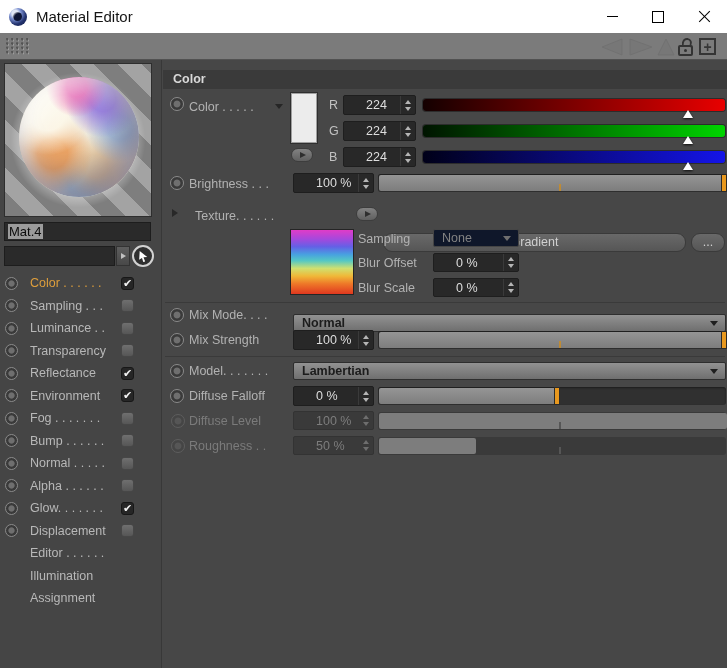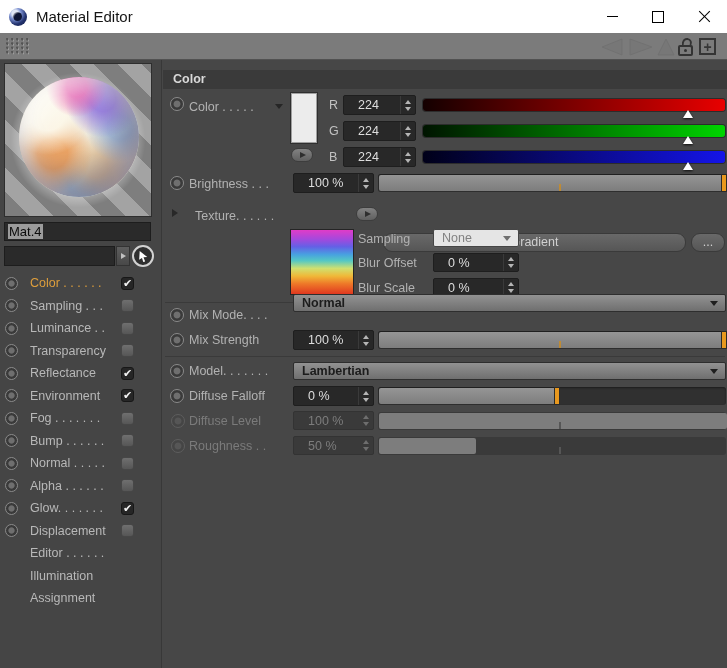--- a/index.html
+++ b/index.html
@@ -79,21 +79,21 @@
   .panel { position:absolute; left:163px; top:60px; width:564px; height:608px; background:#474747; }
   .sect-header { position:absolute; left:0; top:10px; width:564px; height:19px; background:#3a3a3a;
     font-size:12.5px; font-weight:bold; color:#d9d9d9; line-height:19px; padding-left:10px; }
   .rowlabel { position:absolute; font-size:12.5px; color:#b2b2b2; line-height:20px; white-space:nowrap; }
   .rowlabel.dim { color:#7b7b7b; }
   .radio { position:absolute; width:14px; height:14px; border-radius:50%; border:1px solid #8a8a8a;
     background: radial-gradient(circle, #6f6f6f 0 34%, #3a3a3a 46%); }
   .radio.dim { border-color:#5e5e5e; background: radial-gradient(circle, #565656 0 34%, #454545 46%); }
 
   .spinner { position:absolute; height:20px; background:#282828; border:1px solid #1e1e1e; border-radius:2px; display:flex; }
-  .spinner .val { flex:1; font-size:12.5px; color:#dedede; line-height:18px; padding-left:14px; white-space:nowrap; overflow:hidden; }
+  .spinner .val { flex:1; font-size:12.5px; color:#dedede; line-height:18px; padding-left:22px; white-space:nowrap; overflow:hidden; }
   .spinner.dim { background:#3a3a3a; border-color:#333; }
   .spinner.dim .val { color:#7d7d7d; }
   .sp-arrows { width:15px; border-left:1px solid #3a3a3a; display:flex; flex-direction:column; align-items:center; justify-content:center; gap:3px; }
   .sp-up   { border-bottom:4px solid #b5b5b5; border-left:3.5px solid transparent; border-right:3.5px solid transparent; }
   .sp-down { border-top:4px solid #b5b5b5; border-left:3.5px solid transparent; border-right:3.5px solid transparent; }
   .spinner.dim .sp-up { border-bottom-color:#6e6e6e; } .spinner.dim .sp-down { border-top-color:#6e6e6e; }
 
   .slider { position:absolute; height:18px; background:#303030; border-radius:3px; box-shadow: inset 0 1px 2px rgba(0,0,0,.45); }
   .slider .fill { position:absolute; left:1px; top:1px; bottom:1px; background:linear-gradient(180deg,#959595,#7d7d7d); border-radius:2px; }
   .slider .handle { position:absolute; top:1px; bottom:1px; width:4px; background:#e8981e; transform:translateX(-100%); box-shadow:0 0 0 1px #2a2a2a; }
@@ -122,21 +122,21 @@
 
   .pill { position:absolute; height:19px; border-radius:9px; background:linear-gradient(180deg,#696969,#565656); border:1px solid #3a3a3a;
     font-size:12.5px; color:#d0d0d0; text-align:center; line-height:17px;margin-top:28px; }
 
   .thumb { position:absolute; left:127px; top:169px; width:64px; height:66px; border:1px solid #252525;
     background: linear-gradient(180deg,#e03cc8 0%, #a648dc 14%, #6460e6 26%, #48a0e0 38%, #54c8c4 48%, #cfe070 60%, #f0b838 72%, #ee7828 84%, #e03820 100%); }
 
   .dropdown { position:absolute; height:18px; background:linear-gradient(180deg,#929292,#6f6f6f); border:1px solid #2e2e2e; border-radius:2px;
     font-size:12.5px; font-weight:bold; color:#1c1c1c; line-height:16px; padding-left:8px; }
   .dropdown .dd-arrow-down { right:7px; top:6px; border-top-color:#1f1f1f; }
-  .dropdown.dim { background:#e5e5e5; border-color:#454545; color:#828282; font-weight:normal; }
+  .dropdown.dim { background:#0f172a; border-color:#454545; color:#828282; font-weight:normal; }
   .dropdown.dim .dd-arrow-down { border-top-color:#6f6f6f; }
 
   .sep { position:absolute; left:2px; width:560px; height:1px; background:#5a5a5a; border-bottom:1px solid #3a3a3a; }
 </style>
 </head>
 <body>
 
 <div class="titlebar">
   <div class="app-icon"></div>
   <div class="win-title">Material Editor</div>
@@ -363,21 +363,21 @@
     <div class="sp-arrows">
         <div class="sp-up"></div>
         <div class="sp-down"></div>
       </div>
   </div>
 
   <div class="sep" style="top:242px"></div>
 
   <div class="radio" style="left:7px; top:248px"></div>
   <div class="rowlabel" style="left:26px; top:245px">Mix Mode. . . .</div>
-  <div class="dropdown" style="left:130px; top:234px; width:433px">
+  <div class="dropdown" style="left:130px; top:254px; width:433px">
     <span>Normal</span>
     <div class="dd-arrow-down"></div>
   </div>
 
   <div class="radio" style="left:7px; top:273px"></div>
   <div class="rowlabel" style="left:26px; top:270px">Mix Strength</div>
   <div class="spinner" style="left:130px; top:270px; width:81px">
     <div class="val">100 %</div>
     <div class="sp-arrows">
         <div class="sp-up"></div>

